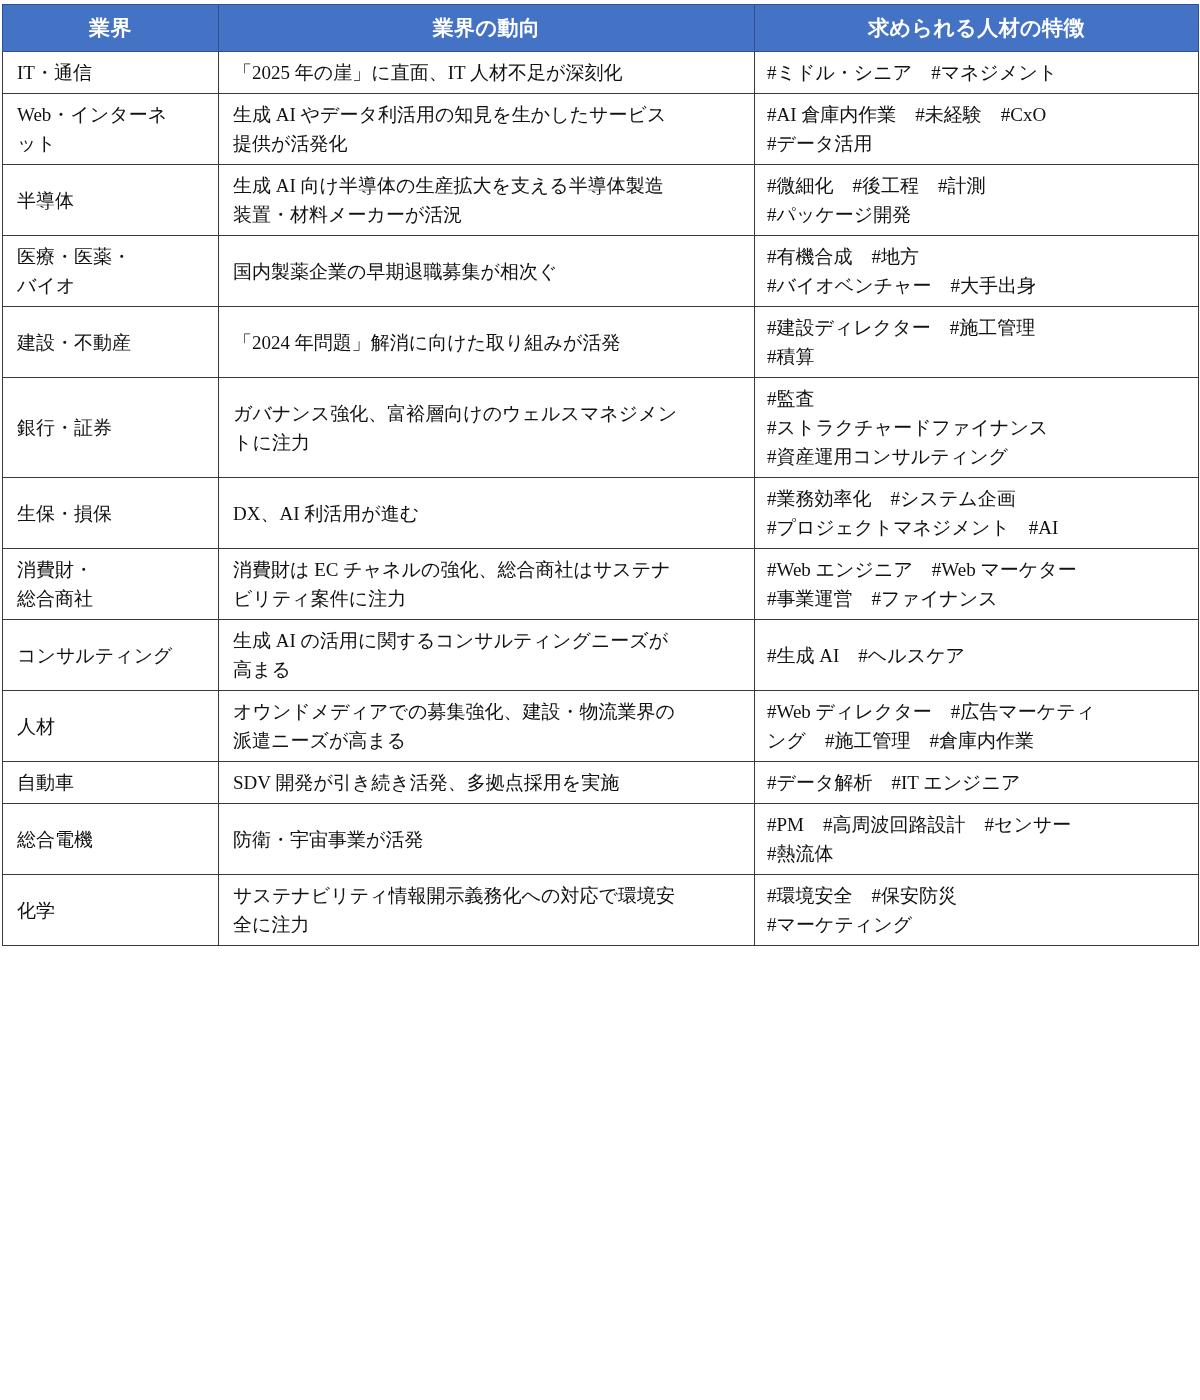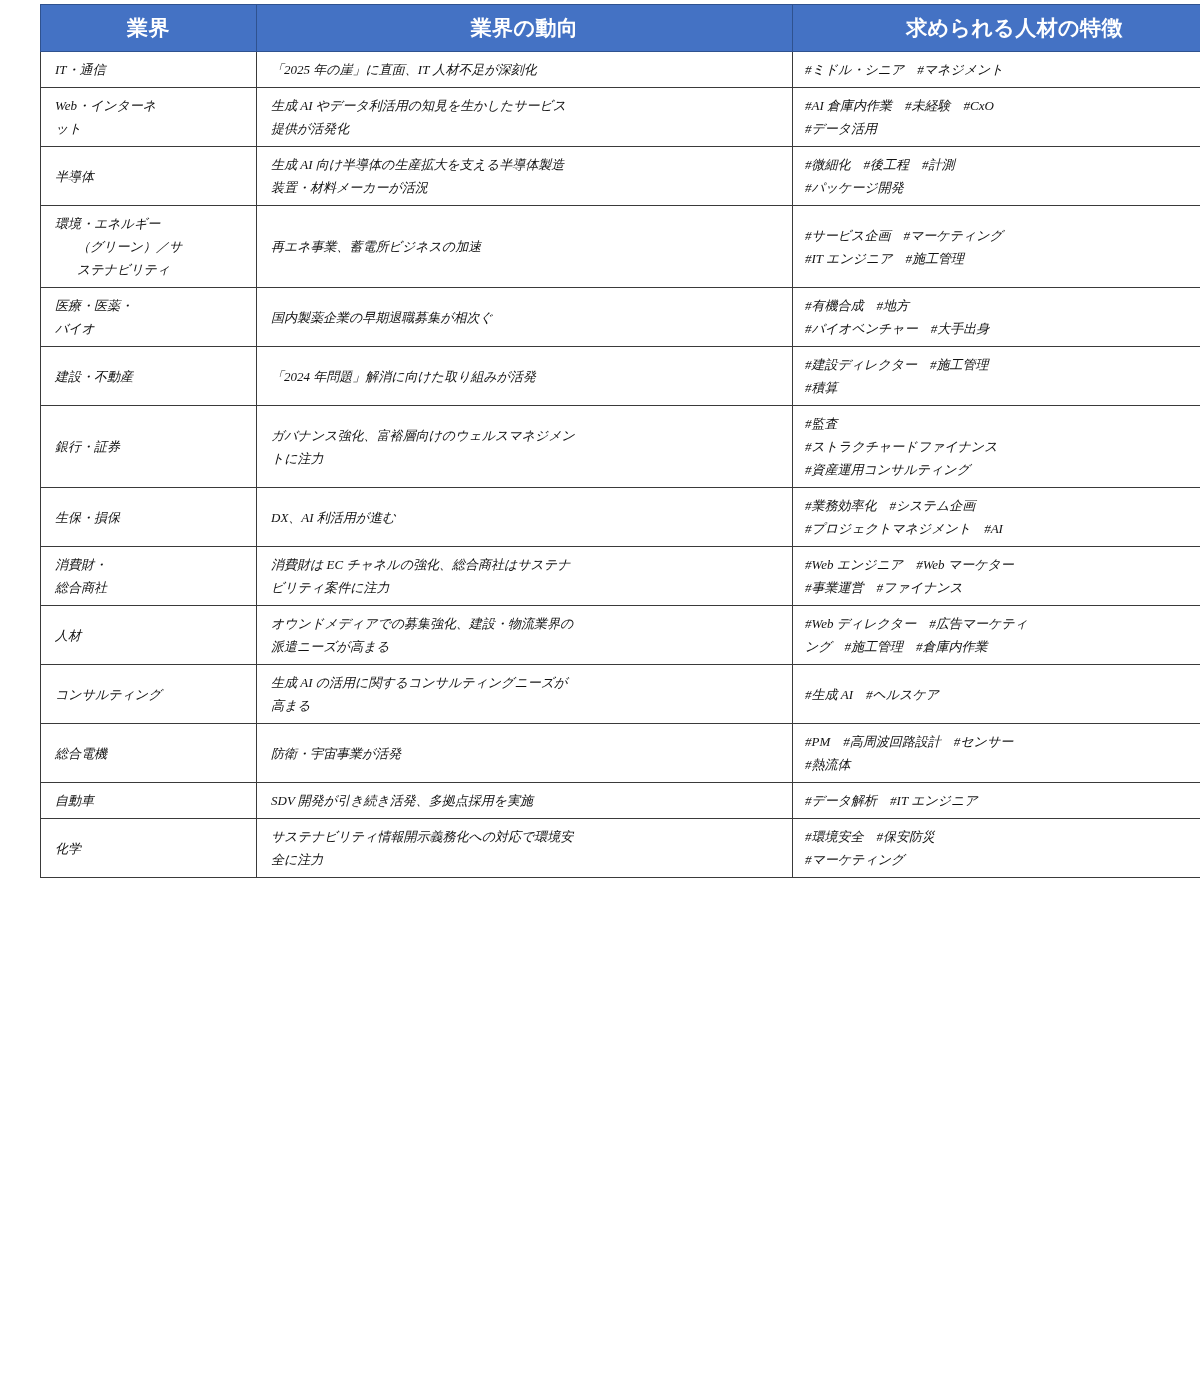--- a/index.html
+++ b/index.html
@@ -13,21 +13,20 @@
     height: 1400px;
     font-family: "Liberation Serif", "DejaVu Serif", serif;
     color: #000000;
     overflow: hidden;
   }
 
   .table-wrap {
     width: 964px;
     box-sizing: border-box;
     padding: 4px 2px 2px 2px;
-    margin-left: 38px;
   }
 
   table.trend-table {
     width: 1196px;
     border-collapse: collapse;
     table-layout: fixed;
   }
 
   table.trend-table col.col-industry { width: 216px; }
   table.trend-table col.col-trend    { width: 536px; }
@@ -43,26 +42,25 @@
     vertical-align: middle;
     height: 38px;
     padding: 4px 6px;
     border: 1px solid #2f528f;
     letter-spacing: 0.02em;
   }
 
   tbody td {
     border: 1px solid #3a3a3a;
     vertical-align: middle;
-    font-size: 13px;
+    font-size: 19px;
     line-height: 1.0;
     color: #111111;
     padding: 6px 20px;
     background: #ffffff;
-    font-style: italic;
   }
 
   tbody td.c-industry {
     padding-left: 14px;
     padding-right: 6px;
   }
   tbody td.c-trend {
     padding-left: 14px;
     padding-right: 10px;
   }
@@ -150,40 +148,20 @@
               <span class="ln">装置・材料メーカーが活況</span>
             </span>
           </td>
           <td class="c-talent">
             <span class="lines">
               <span class="ln">#微細化　#後工程　#計測</span>
               <span class="ln">#パッケージ開発</span>
             </span>
           </td>
         </tr>
-        <tr class="r-tall">
-          <td class="c-industry">
-            <span class="lines">
-              <span class="ln">環境・エネルギー</span>
-              <span class="ln indent">（グリーン）／サ</span>
-              <span class="ln indent">ステナビリティ</span>
-            </span>
-          </td>
-          <td class="c-trend">
-            <span class="lines">
-              <span class="ln">再エネ事業、蓄電所ビジネスの加速</span>
-            </span>
-          </td>
-          <td class="c-talent">
-            <span class="lines">
-              <span class="ln">#サービス企画　#マーケティング</span>
-              <span class="ln">#IT エンジニア　#施工管理</span>
-            </span>
-          </td>
-        </tr>
         <tr>
           <td class="c-industry">
             <span class="lines">
               <span class="ln">医療・医薬・</span>
               <span class="ln">バイオ</span>
             </span>
           </td>
           <td class="c-trend">
             <span class="lines">
               <span class="ln">国内製薬企業の早期退職募集が相次ぐ</span>
@@ -268,86 +246,86 @@
           <td class="c-talent">
             <span class="lines">
               <span class="ln">#Web エンジニア　#Web マーケター</span>
               <span class="ln">#事業運営　#ファイナンス</span>
             </span>
           </td>
         </tr>
         <tr>
           <td class="c-industry">
             <span class="lines">
+              <span class="ln">コンサルティング</span>
+            </span>
+          </td>
+          <td class="c-trend">
+            <span class="lines">
+              <span class="ln">生成 AI の活用に関するコンサルティングニーズが</span>
+              <span class="ln">高まる</span>
+            </span>
+          </td>
+          <td class="c-talent">
+            <span class="lines">
+              <span class="ln">#生成 AI　#ヘルスケア</span>
+            </span>
+          </td>
+        </tr>
+        <tr>
+          <td class="c-industry">
+            <span class="lines">
               <span class="ln">人材</span>
             </span>
           </td>
           <td class="c-trend">
             <span class="lines">
               <span class="ln">オウンドメディアでの募集強化、建設・物流業界の</span>
               <span class="ln">派遣ニーズが高まる</span>
             </span>
           </td>
           <td class="c-talent">
             <span class="lines">
               <span class="ln">#Web ディレクター　#広告マーケティ</span>
               <span class="ln">ング　#施工管理　#倉庫内作業</span>
             </span>
           </td>
         </tr>
         <tr>
           <td class="c-industry">
             <span class="lines">
-              <span class="ln">コンサルティング</span>
-            </span>
-          </td>
-          <td class="c-trend">
-            <span class="lines">
-              <span class="ln">生成 AI の活用に関するコンサルティングニーズが</span>
-              <span class="ln">高まる</span>
-            </span>
-          </td>
-          <td class="c-talent">
-            <span class="lines">
-              <span class="ln">#生成 AI　#ヘルスケア</span>
+              <span class="ln">自動車</span>
+            </span>
+          </td>
+          <td class="c-trend">
+            <span class="lines">
+              <span class="ln">SDV 開発が引き続き活発、多拠点採用を実施</span>
+            </span>
+          </td>
+          <td class="c-talent">
+            <span class="lines">
+              <span class="ln">#データ解析　#IT エンジニア</span>
             </span>
           </td>
         </tr>
         <tr>
           <td class="c-industry">
             <span class="lines">
               <span class="ln">総合電機</span>
             </span>
           </td>
           <td class="c-trend">
             <span class="lines">
               <span class="ln">防衛・宇宙事業が活発</span>
             </span>
           </td>
           <td class="c-talent">
             <span class="lines">
               <span class="ln">#PM　#高周波回路設計　#センサー</span>
               <span class="ln">#熱流体</span>
-            </span>
-          </td>
-        </tr>
-        <tr>
-          <td class="c-industry">
-            <span class="lines">
-              <span class="ln">自動車</span>
-            </span>
-          </td>
-          <td class="c-trend">
-            <span class="lines">
-              <span class="ln">SDV 開発が引き続き活発、多拠点採用を実施</span>
-            </span>
-          </td>
-          <td class="c-talent">
-            <span class="lines">
-              <span class="ln">#データ解析　#IT エンジニア</span>
             </span>
           </td>
         </tr>
         <tr>
           <td class="c-industry">
             <span class="lines">
               <span class="ln">化学</span>
             </span>
           </td>
           <td class="c-trend">

